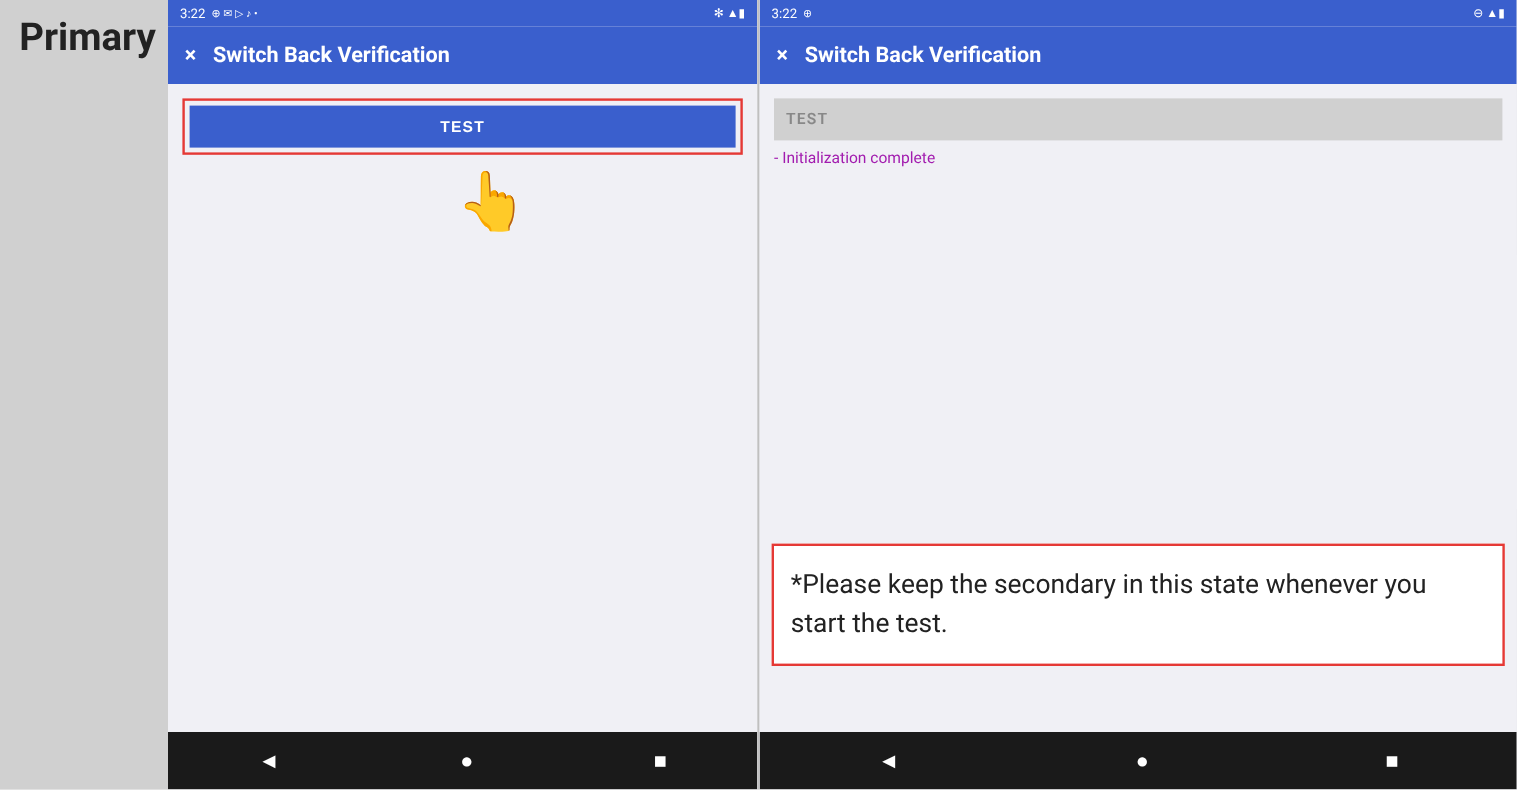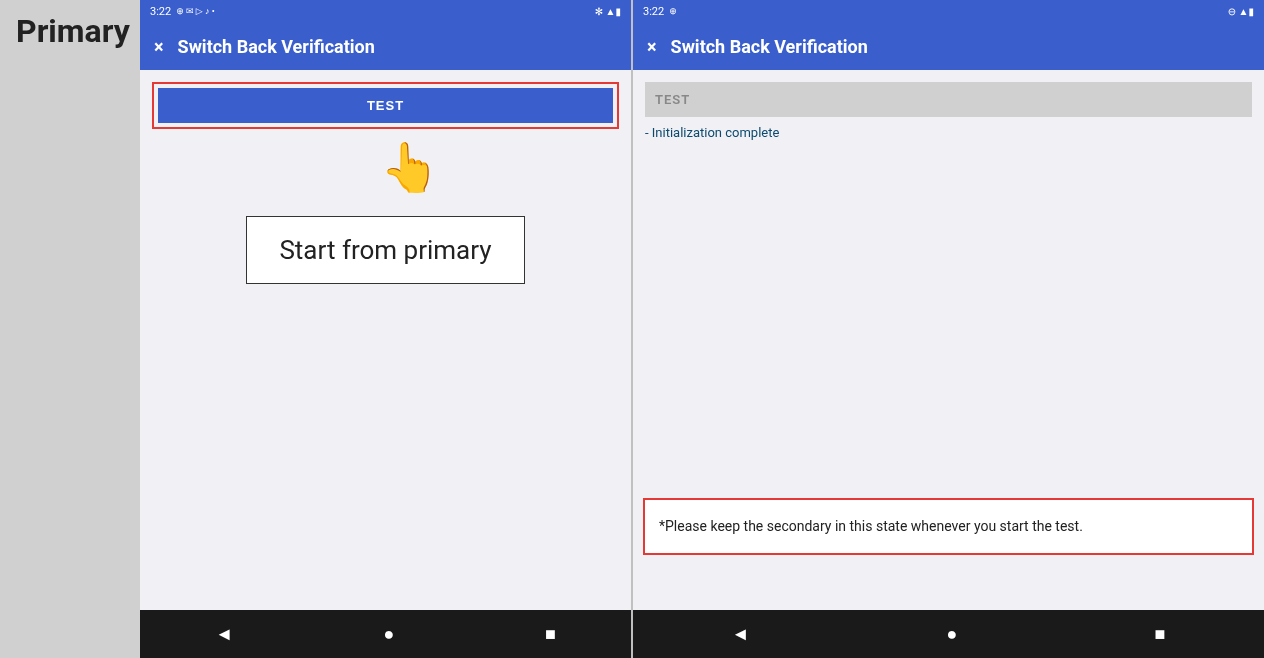--- a/index.html
+++ b/index.html
@@ -153,36 +153,36 @@
     }
 
     
     .divider {
       width: 2px;
       background: #c0c0c0;
     }
 
     
     .init-text {
-      color: #0c4a6e;
+      color: #a21caf;
       font-size: 13px;
       margin-top: 8px;
       align-self: flex-start;
     }
 
     
     .notice-box {
       position: absolute;
       bottom: 55px;
       left: 10px;
       right: 10px;
       border: 2px solid #e53935;
       background: white;
       padding: 16px 14px;
-      font-size: 14px;
+      font-size: 22px;
       color: #222;
       line-height: 1.5;
     }
 
     
     .secondary-phone-content {
       flex: 1;
       background: #f0f0f5;
       padding: 12px;
       display: flex;
@@ -216,23 +216,20 @@
     </div>
 
     <div class="phone-content">
 
       <div class="test-btn-wrapper">
         <button class="test-btn">TEST</button>
       </div>
 
       <div class="hand-cursor">👆</div>
 
-      <div class="start-box">
-        <span>Start from primary</span>
-      </div>
     </div>
 
     <div class="nav-bar">
       <span class="nav-btn">◄</span>
       <span class="nav-btn">●</span>
       <span class="nav-btn">■</span>
     </div>
   </div>
 </div>
 

